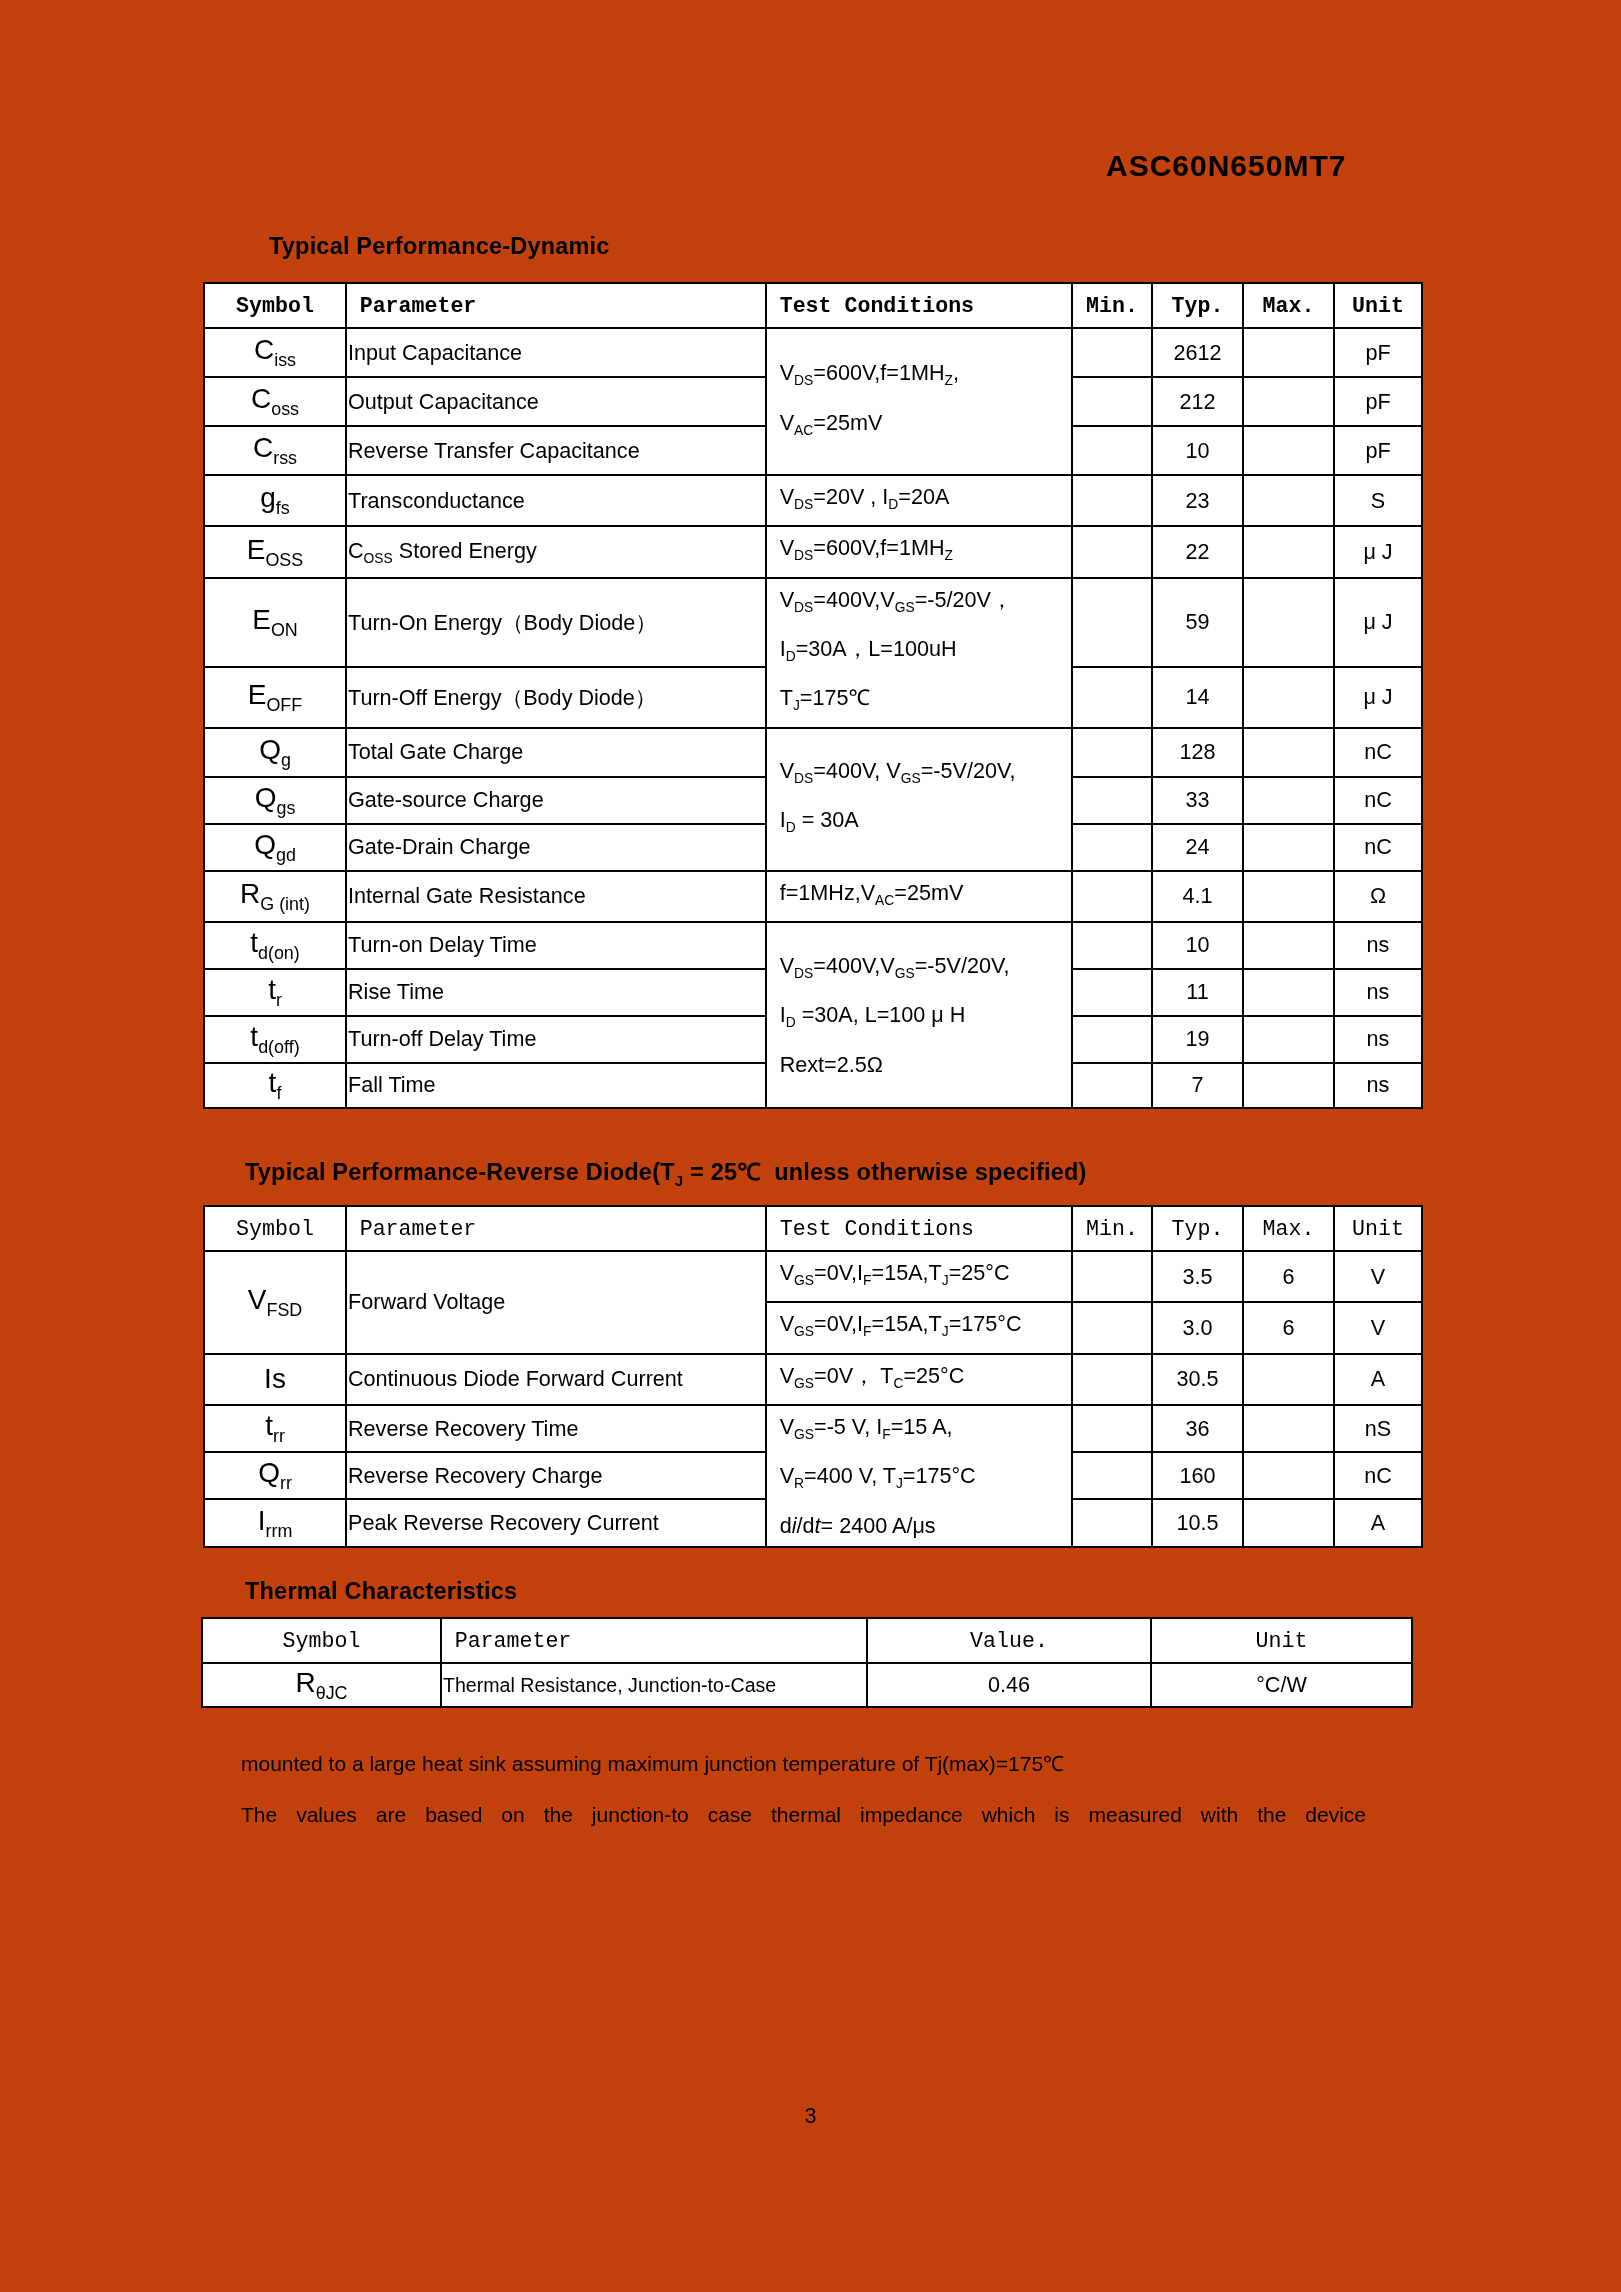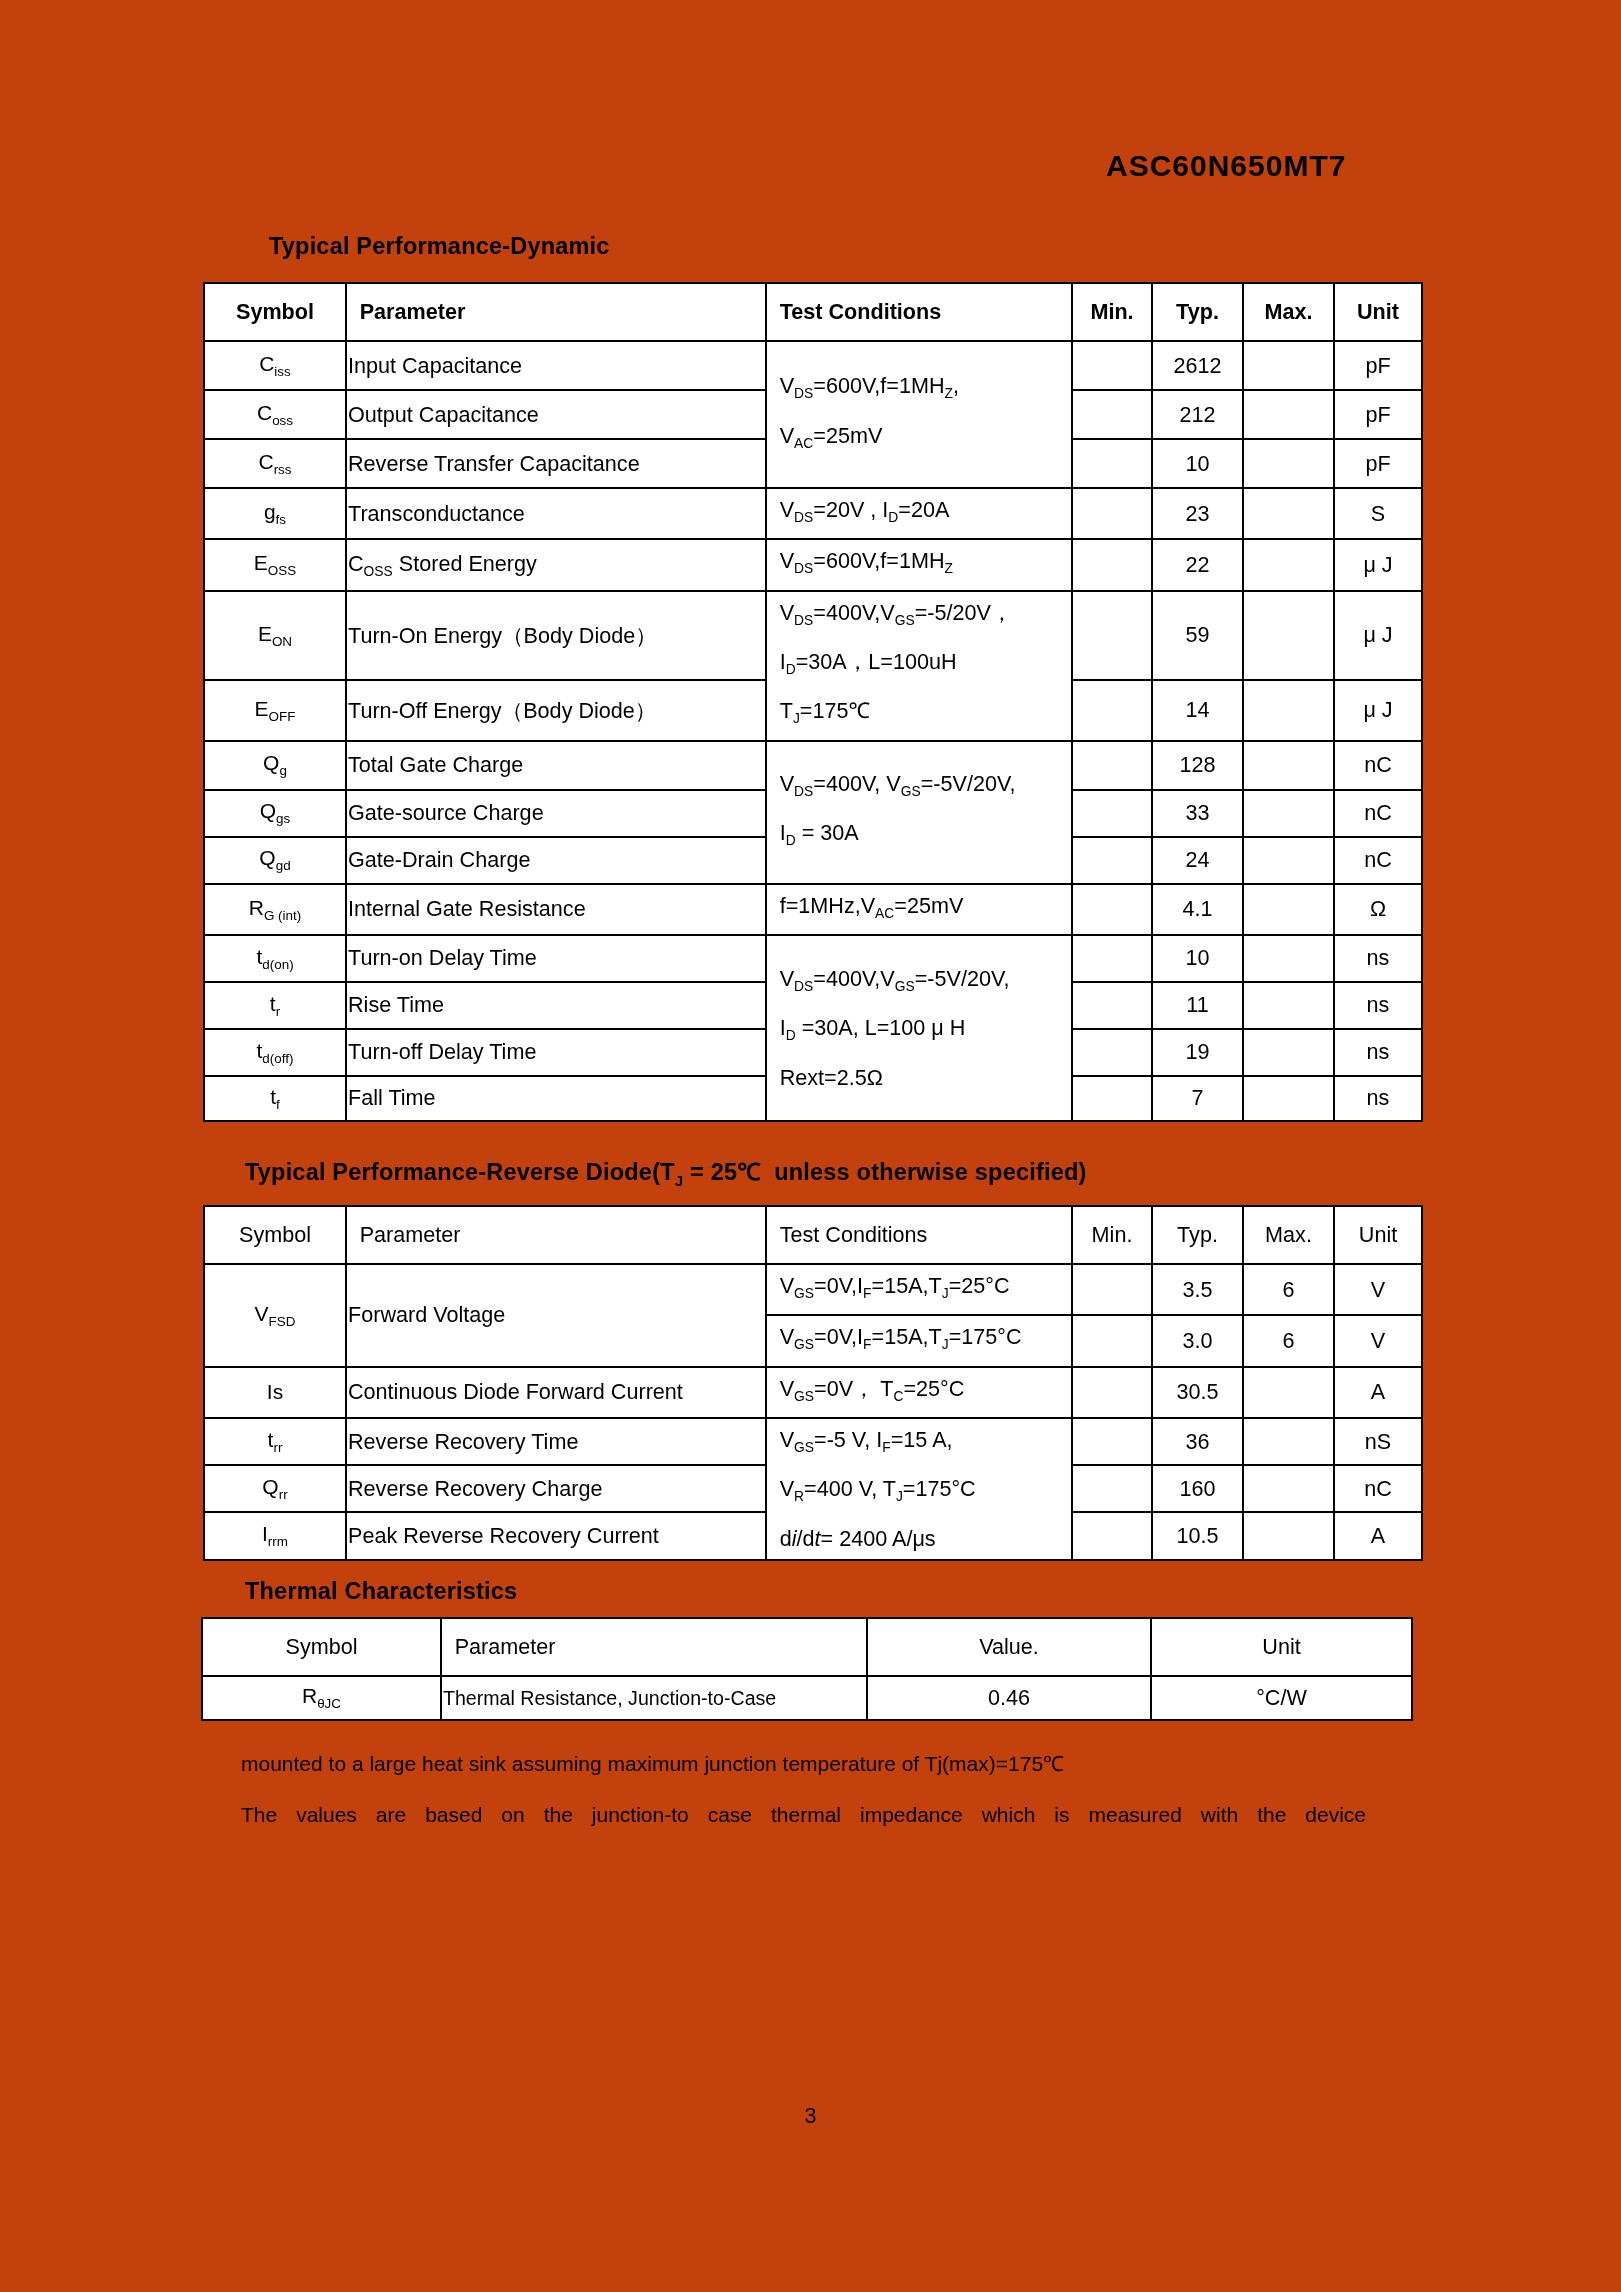--- a/index.html
+++ b/index.html
@@ -9,31 +9,31 @@
 
   .doc-title { position:absolute; top:149px; left:1106px; font-size:30px; font-weight:bold; letter-spacing:1px; }
 
   .h-sec { position:absolute; font-size:23.5px; font-weight:bold; letter-spacing:0.2px; }
   #h1 { top:233px; left:245px;margin-left:24px; }
   #h2 { top:1155px; left:245px; }
   #h3 { top:1578px; left:245px; }
 
   table { border-collapse:collapse; table-layout:fixed; position:absolute; background:#fff; border:2.9px solid #000; }
   td,th { border:2px solid #000; font-size:21.6px; overflow:hidden; vertical-align:middle; }
-  thead th { height:58px; border-bottom:2.9px solid #000; text-align:left; padding-left:12.7px; }
+  thead th { height:45px; border-bottom:2.9px solid #000; text-align:left; padding-left:12.7px;font-family:Liberation Mono, monospace; }
   thead th.c-num { text-align:center; padding-left:0; }
   #t1 { left:203px; top:282px; width:1218px; }
   #t2 { left:203px; top:1205px; width:1218px; }
   #t3 { left:201px; top:1617px; width:1210px; }
   #t1 thead th { font-weight:bold; }
   #t2 thead th, #t3 thead th { font-weight:normal; }
   #t3 thead th { text-align:center; padding-left:0; }
   #t3 td.c-param { font-size:19.6px; }
 
-  .c-sym { text-align:center; font-size:21px; }
+  .c-sym { text-align:center; font-size:28px; }
   .c-param { text-align:left; padding-left:1px; }
   .c-cond { text-align:left; padding-left:12.7px; line-height:41px; }
   .c-num { text-align:center; }
 
   sub { font-size:64%; }
 
   tr.h45 { height:44px; } tr.h46 { height:45px; } tr.h47 { height:46px; }
   tr.h48 { height:47px; } tr.h50 { height:49px; } tr.h70 { height:69px; }
   tr.sep td { border-top:2.9px solid #000; }
 

